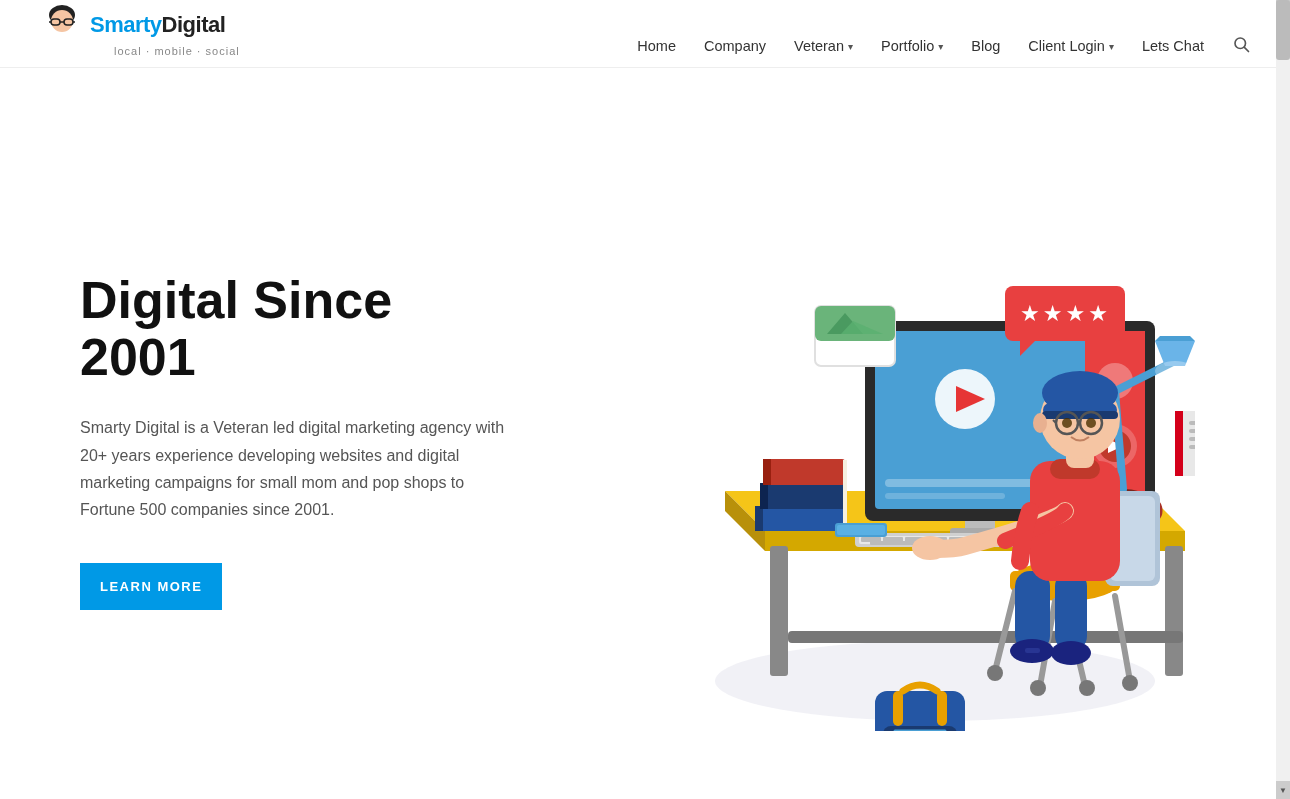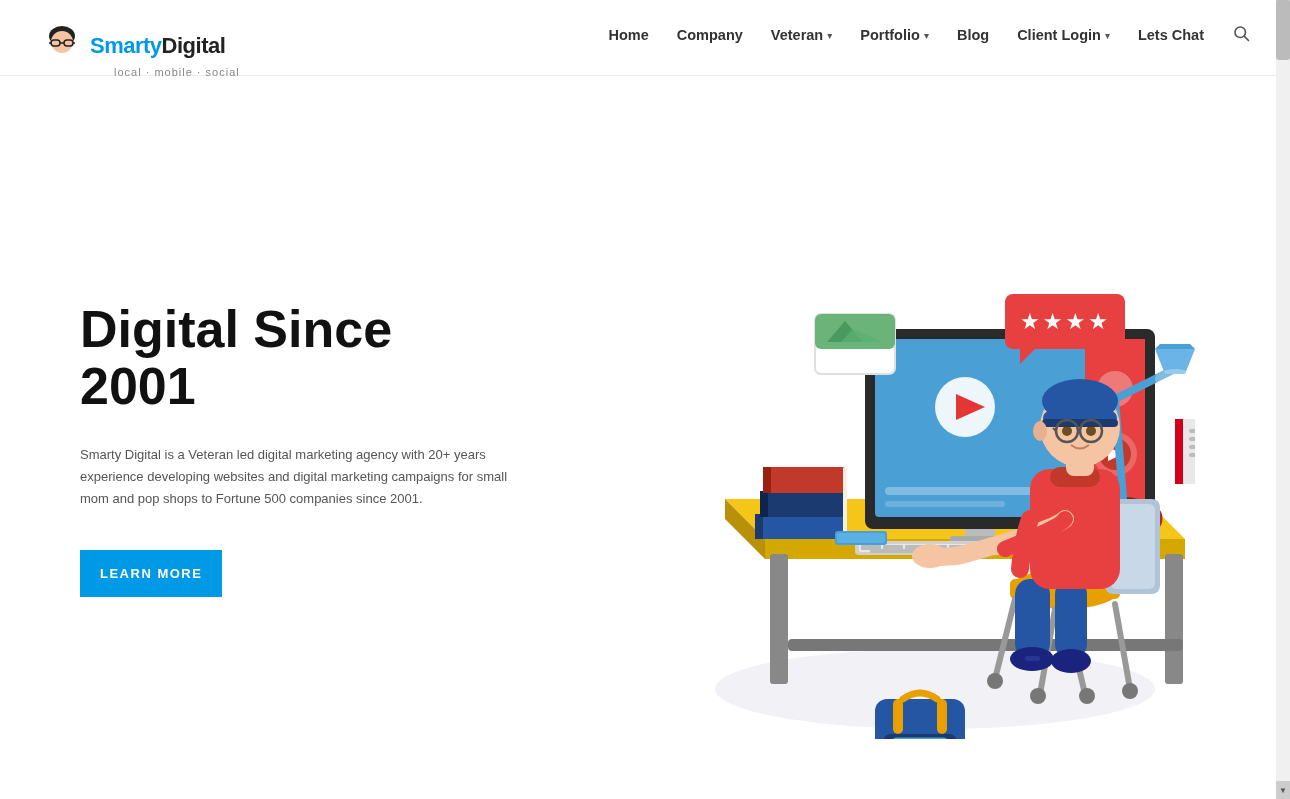--- a/index.html
+++ b/index.html
@@ -1,26 +1,26 @@
 <!DOCTYPE html>
 <html><head>
   <meta charset="utf-8">
   <style>
     * { margin: 0; padding: 0; box-sizing: border-box; }
     body { font-family: Arial, sans-serif; background: #fff; overflow-x: hidden; }
 
     
     .header {
       display: flex;
-      align-items: flex-start;
+      align-items: flex-end;
       justify-content: space-between;
-      padding: 24px 40px;
+      padding: 10px 40px;
       background: #fff;
       border-bottom: 1px solid #eee;
-      height: 76px;
+      height: 68px;
       position: relative;
       z-index: 10;
     }
     .logo-area {
       display: flex;
       flex-direction: column;
       align-items: flex-start;
     }
     .logo-area .logo-row {
       display: flex;
@@ -47,21 +47,21 @@
     }
     nav {
       display: flex;
       align-items: center;
       gap: 28px;
     }
     nav a {
       text-decoration: none;
       color: #333;
       font-size: 14.5px;
-      font-weight: 700;
+      font-weight: 400;
       white-space: nowrap;
     }
     .nav-dropdown {
       display: flex;
       align-items: center;
       gap: 4px;
       cursor: pointer;
     }
     .nav-dropdown .chevron {
       font-size: 10px;
@@ -123,21 +123,21 @@
       padding-right: 40px;
     }
     .hero-title {
       font-size: 52px;
       font-weight: 700;
       color: #111;
       line-height: 1.1;
       margin-bottom: 28px;
     }
     .hero-desc {
-      font-size: 13px;
+      font-size: 16px;
       color: #555;
       line-height: 1.7;
       margin-bottom: 40px;
       max-width: 430px;
     }
     .btn-learn-more {
       display: inline-block;
       background: #0099e6;
       color: #fff;
       font-size: 13px;

